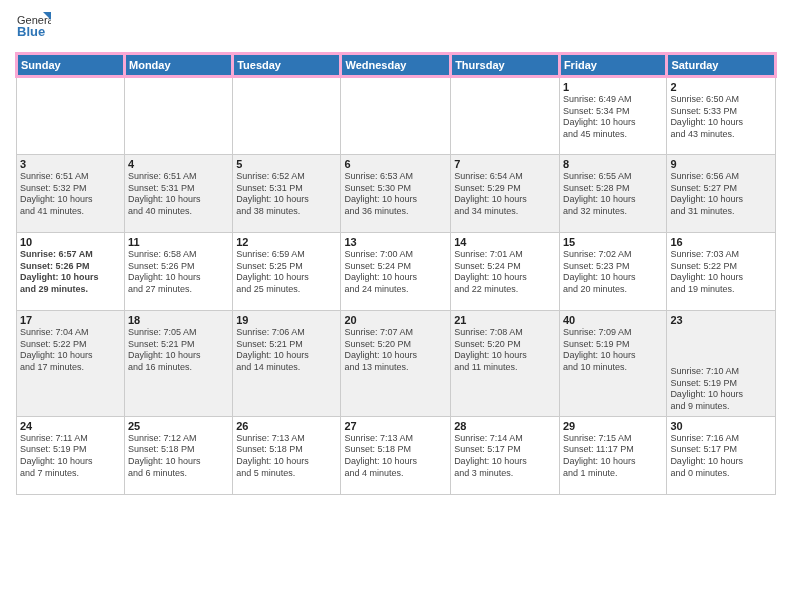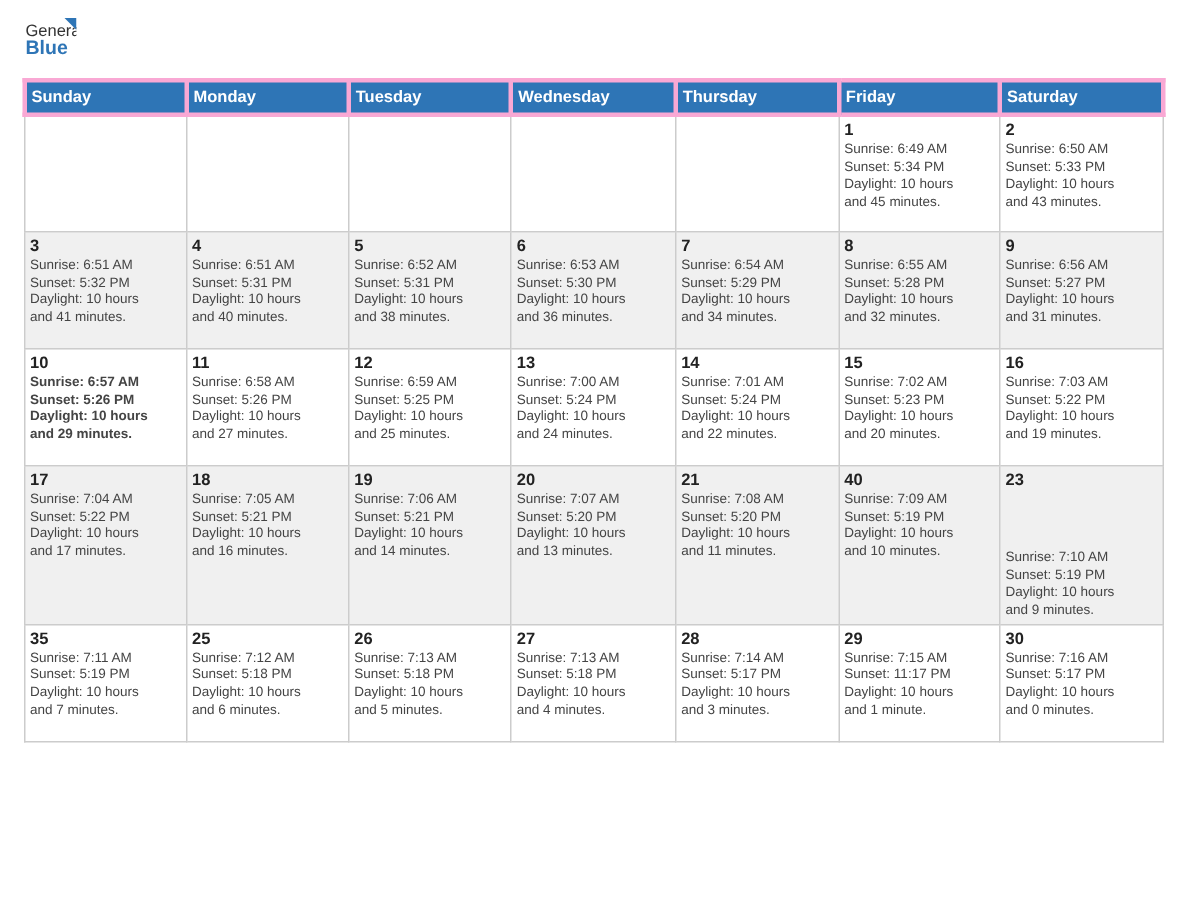--- a/index.html
+++ b/index.html
@@ -283,21 +283,21 @@
           <td style="background-color: rgb(240, 240, 240);">
             <div class="day-num">23</div>
             <div class="day-info" style="white-space: pre-line; margin-top: 40px;">Sunrise: 7:10 AM
 Sunset: 5:19 PM
 Daylight: 10 hours
 and 9 minutes.</div>
           </td>
         </tr>
         <tr>
           <td style="background-color: rgb(255, 255, 255);">
-            <div class="day-num">35</div>
+            <div class="day-num">24</div>
             <div class="day-info" style="white-space: pre-line;">Sunrise: 7:11 AM
 Sunset: 5:19 PM
 Daylight: 10 hours
 and 7 minutes.</div>
           </td>
           <td style="background-color: rgb(255, 255, 255); margin-left: 26px;">
             <div class="day-num">25</div>
             <div class="day-info" style="white-space: pre-line;">Sunrise: 7:12 AM
 Sunset: 5:18 PM
 Daylight: 10 hours

